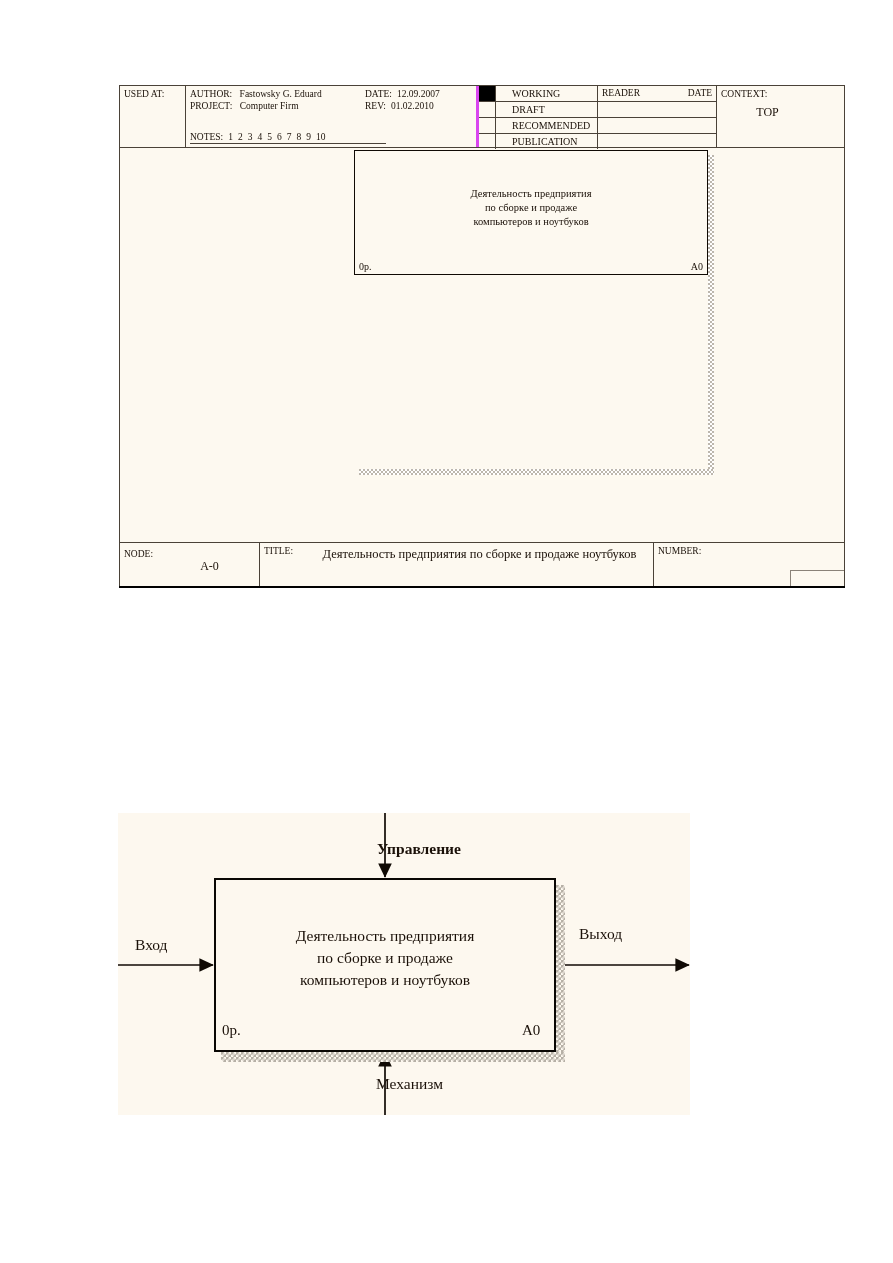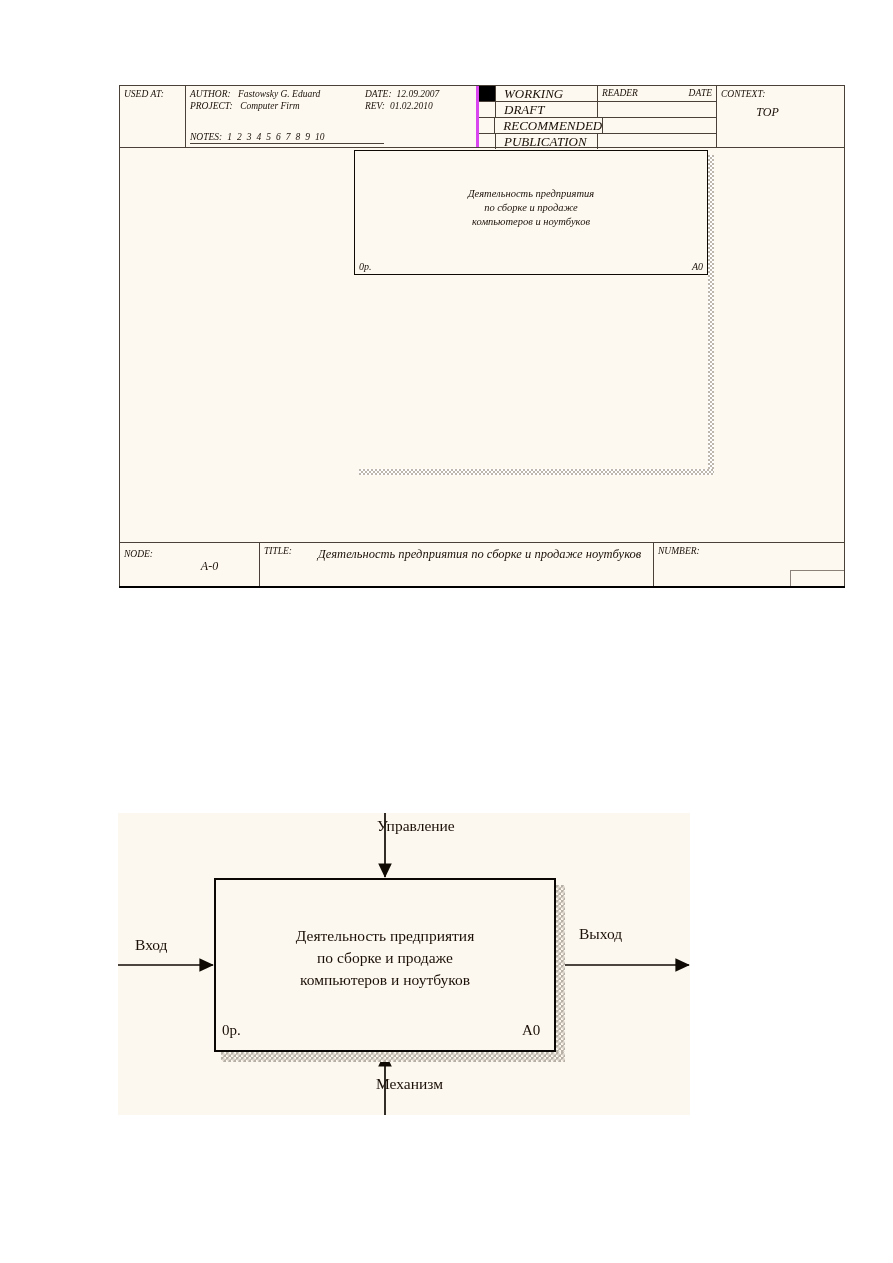--- a/index.html
+++ b/index.html
@@ -19,21 +19,20 @@
   
   #idef-form {
     position: absolute;
     left: 119px;
     top: 85px;
     width: 726px;
     height: 503px;
     background: #fdf9f0;
     border: 1px solid #4a4238;
     box-sizing: border-box;
-    font-style: italic;
   }
   #idef-form::after{
     content:"";
     position:absolute;
     left:-1px; right:-1px; bottom:-1px;
     height:2px;
     background:#000;
   }
 
   .form-header {
@@ -88,23 +87,23 @@
   }
   .status-row:last-child { border-bottom: none; }
   .st-box {
     width: 17px;
     border-right: 1px solid #4a4238;
     box-sizing: border-box;
   }
   .st-box.filled { background: #000; }
   .st-label {
     flex: 1;
-    font-size: 13px;
+    font-size: 10px;
     line-height: 15px;
-    padding-left: 8px;
+    padding-left: 16px;
     white-space: nowrap;
   }
   .st-reader {
     width: 119px;
     border-left: 1px solid #4a4238;
     box-sizing: border-box;
     font-size: 9.5px;
     line-height: 15px;
     position: relative;
   }
@@ -287,21 +286,21 @@
     position: absolute;
     left: 404px;
     top: 209px;
     font-size: 15px;
   }
   .d2-label {
     position: absolute;
     font-size: 15.5px;
     white-space: nowrap;
   }
-  #lbl-control { left: 259px; top: 4px; }
+  #lbl-control { left: 259px; top: 27px; font-weight: bold; }
   #lbl-input   { left: 17px;  top: 112px; margin-top: 11px; }
   #lbl-output  { left: 461px; top: 112px; }
   #lbl-mech    { left: 258px; top: 262px; }
   .d2-arrows { position: absolute; left: 0; top: 0; width: 572px; height: 302px; }
 </style>
 </head>
 <body>
 
 <div id="idef-form">
 

